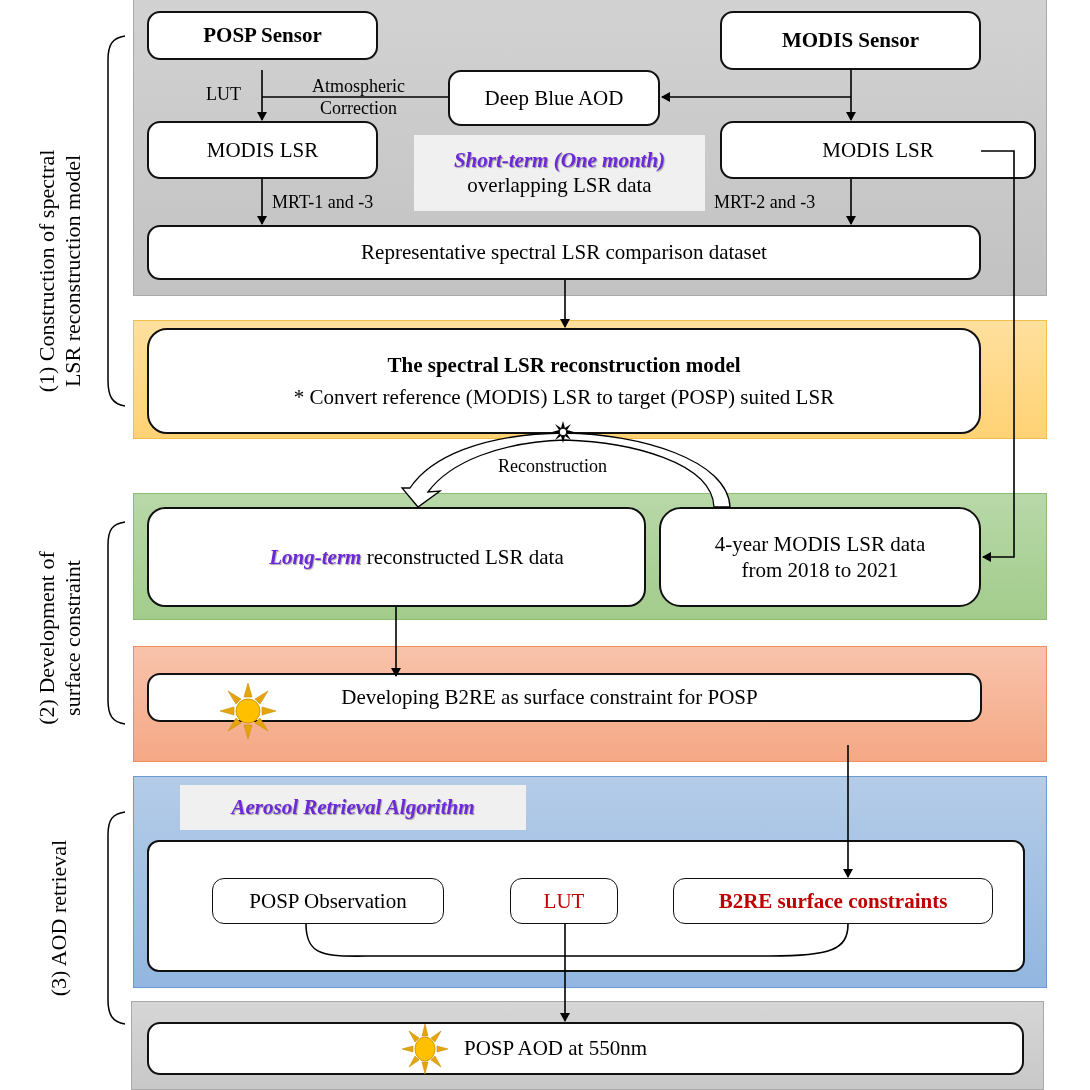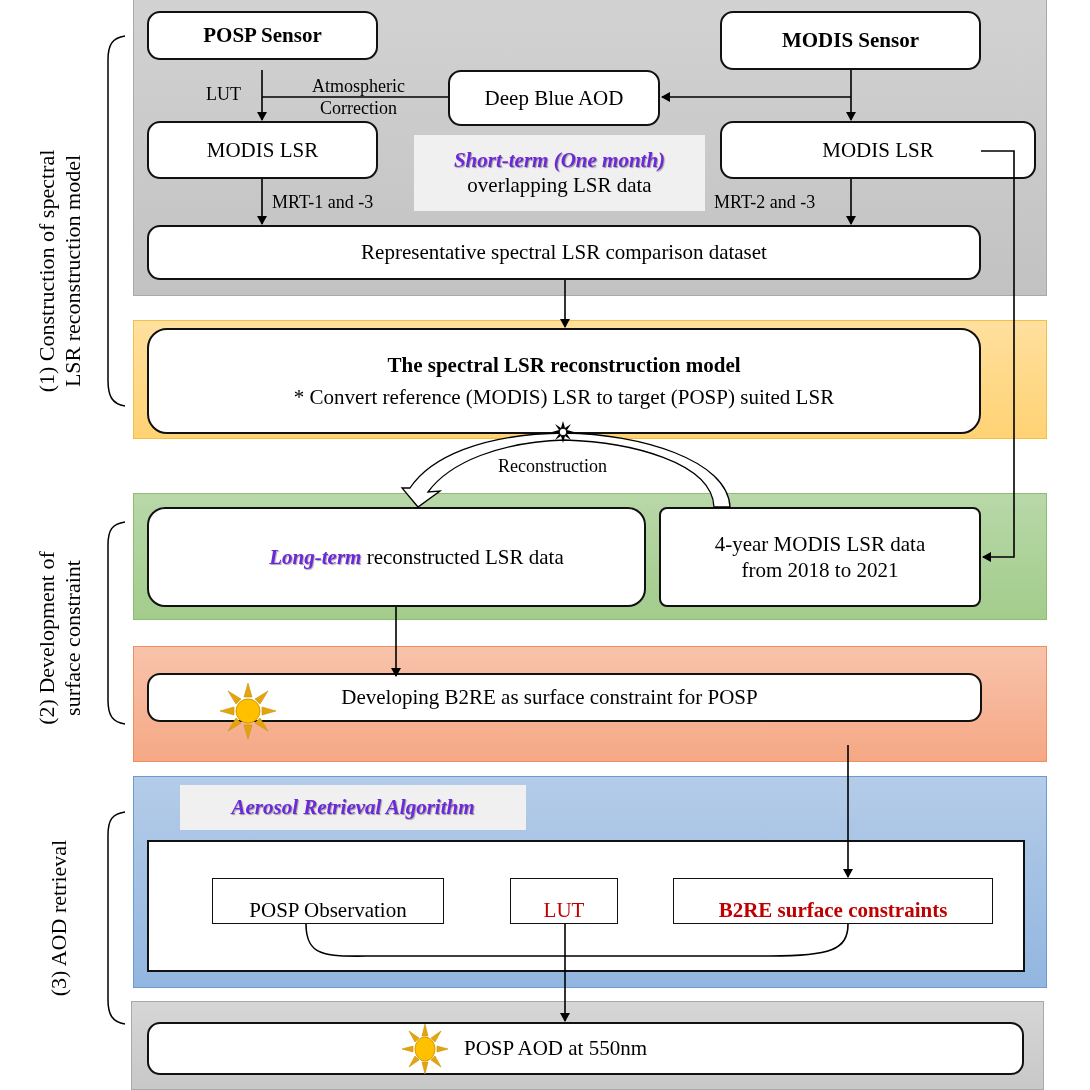--- a/index.html
+++ b/index.html
@@ -16,21 +16,21 @@
               background: linear-gradient(#f8c3ab, #f5a885); border: 1px solid #ef8f5f; }
   .p-blue { left: 133px; top: 776px; width: 914px; height: 212px;
             background: linear-gradient(#b4cce8, #92b6e0); border: 1px solid #6d9ad0; }
   .p-gray2 { left: 131px; top: 1001px; width: 913px; height: 89px;
              background: linear-gradient(#d6d6d6, #c8c8c8); border: 1px solid #a9a9a9; }
 
   .box { position: absolute; box-sizing: border-box; background: #fff;
          border: 2px solid #111; border-radius: 13px;
          display: flex; align-items: center; justify-content: center; text-align: center;
          font-size: 21px; line-height: 1.25; }
-  .box.sq { border-radius: 0; border-width: 1.5px; align-items: flex-end; }
+  .box.sq { border-radius: 12px; border-width: 1.5px; }
   .bold { font-weight: bold; }
   .darkred { color: #c00000; }
   .note { position: absolute; font-size: 18px; white-space: nowrap; }
   .callout { position: absolute; background: #f0f0f0; box-sizing: border-box;
              display: flex; flex-direction: column; align-items: center; justify-content: center;
              font-size: 21px; line-height: 1.2; }
   .emph-red { color: #6d28d9; font-weight: bold; font-style: italic;
               text-shadow: 1px 1px 1px rgba(0,0,0,0.35); }
   .side { position: absolute; font-size: 22px; line-height: 1.18; white-space: nowrap;
           transform: rotate(-90deg); transform-origin: center center; text-align: center; }
@@ -96,21 +96,21 @@
   <div class="bold" style="margin-bottom:6px;">The spectral LSR reconstruction model</div>
   <div>* Convert reference (MODIS) LSR to target (POSP) suited LSR</div>
 </div>
 <div class="note" style="left:498px; top:456px;">Reconstruction</div>
 
 <div class="box" style="left:147px; top:507px; width:499px; height:100px; border-radius:18px;padding-left:40px;">
   <span>
     <span class="emph-red">Long-term</span><span> reconstructed LSR data</span>
   </span>
 </div>
-<div class="box" style="left:659px; top:507px; width:322px; height:100px; flex-direction:column; border-radius:8px;">
+<div class="box" style="left:659px; top:507px; width:322px; height:100px; flex-direction:column; border-radius:22px;">
   <div>4-year MODIS LSR data</div>
   <div>from 2018 to 2021</div>
 </div>
 
 <div class="box" style="left:147px; top:673px; width:835px; height:49px;">
   <span style="margin-left:-30px;">Developing B2RE as surface constraint for POSP</span>
 </div>
 <svg class="sun" style="left:218px; top:681px;" width="60" height="60" viewBox="-30 -30 60 60">
   <g fill="#e5a50a" stroke="#c8900a" stroke-width="0.6">
     <polygon points="0,-28 -4,-14 4,-14"></polygon>

